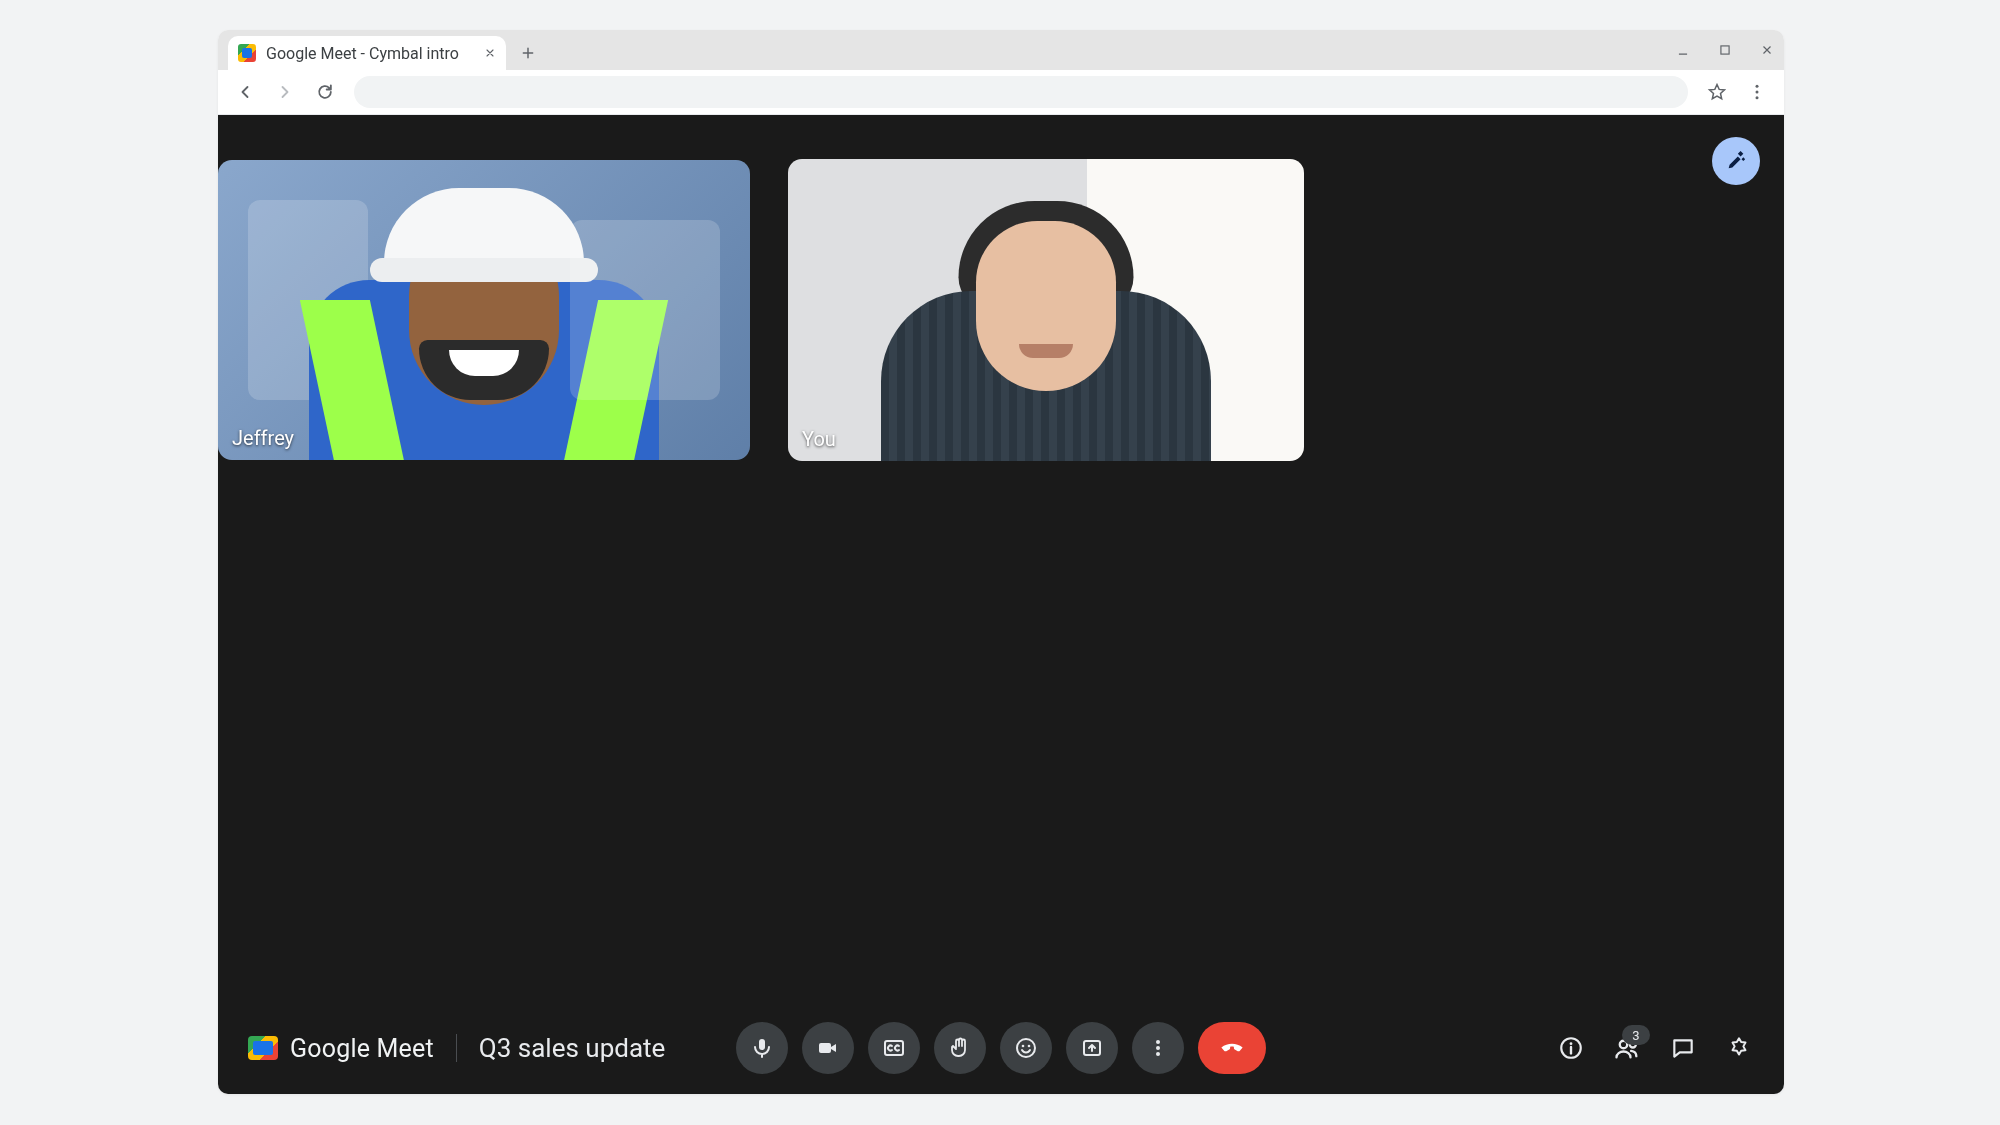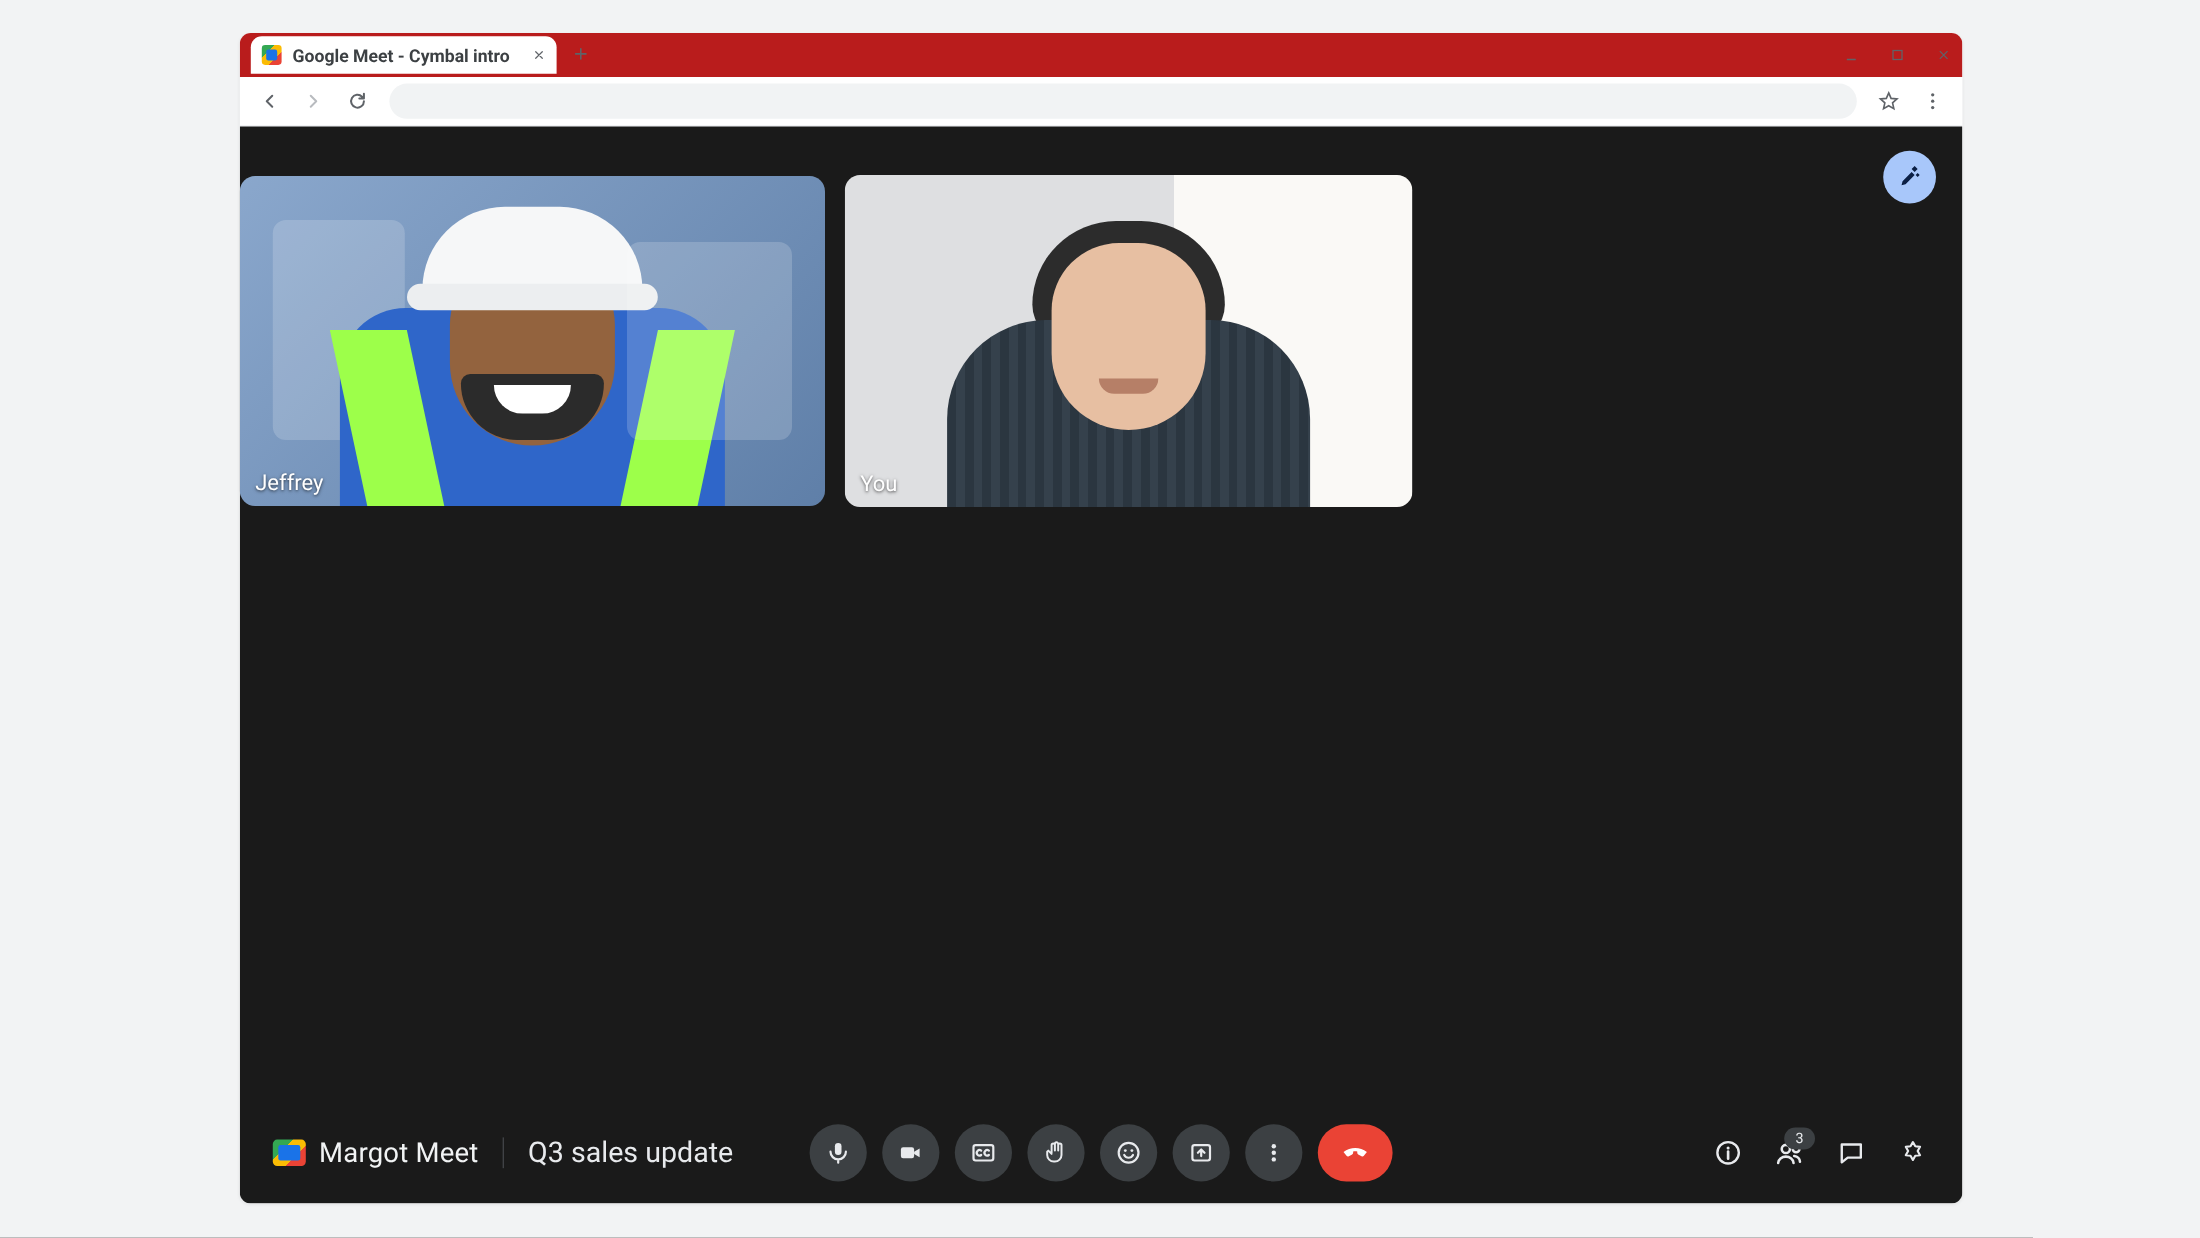--- a/index.html
+++ b/index.html
@@ -23,25 +23,24 @@
     border-radius: 10px;
     box-shadow: 0 1px 3px rgba(0,0,0,.06);
     display: flex;
     flex-direction: column;
     overflow: hidden;
   }
 
   
   .tab-strip {
     height: 40px;
-    background: #b91c1c;
+    background: #e5e5e5;
     display: flex;
-    align-items: center;
+    align-items: flex-end;
     position: relative;
-    font-weight: bold;
   }
   .window-controls {
     position: absolute;
     right: 8px;
     top: 0;
     height: 40px;
     display: flex;
     align-items: center;
     gap: 24px;
     color: #5f6368;
@@ -134,21 +133,21 @@
   .tile-row { display:flex; gap:20px; }
 
   .tile {
     width:532px;
     height:300px;
     border-radius:14px;
     position:relative;
     overflow:hidden;
     background:#2a2a2a;
   }
-  .tile-row.single .tile { width:516px; height:302px; }
+  .tile-row.single .tile { width:516px; height:302px;margin-left:20px; }
   .tile-name {
     position:absolute;
     left:14px; bottom:10px;
     color:#fff;
     font-size:20px;
     text-shadow: 0 1px 3px rgba(0,0,0,.7);
   }
 
   
   .avatar-scene { position:absolute; inset:0; }
@@ -411,21 +410,21 @@
             <div class="you-head"></div>
             <div class="you-smile"></div>
           </div>
           <span class="tile-name">You</span>
         </div>
       </div>
     </div>
 
     <div class="bottom-bar">
       <span class="meet-logo"></span>
-      <span class="brand-text">Margot Meet</span>
+      <span class="brand-text">Google Meet</span>
       <span class="vbar"></span>
       <span class="meeting-title">Q3 sales update</span>
 
       <div class="controls-center">
         <div class="ctl">
           <svg width="24" height="24" viewBox="0 0 24 24">
               <path d="M12 14a3 3 0 0 0 3-3V6a3 3 0 0 0-6 0v5a3 3 0 0 0 3 3z" fill="currentColor"></path>
               <path d="M19 11a7 7 0 0 1-14 0M12 18v3" stroke="currentColor" stroke-width="2" fill="none" stroke-linecap="round"></path>
             </svg>
         </div>

